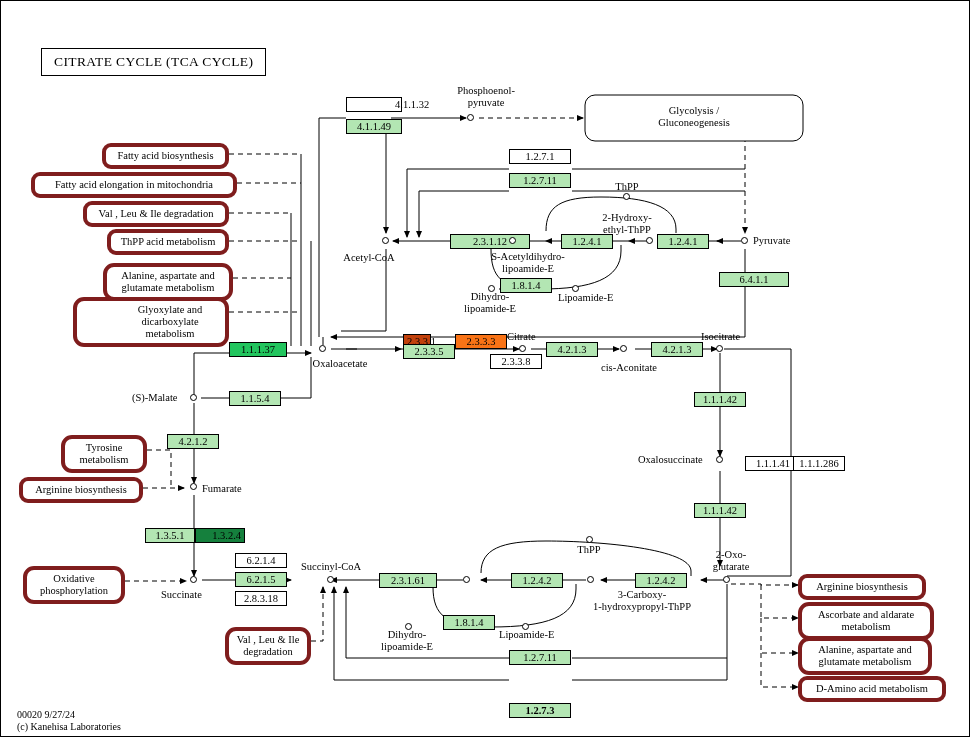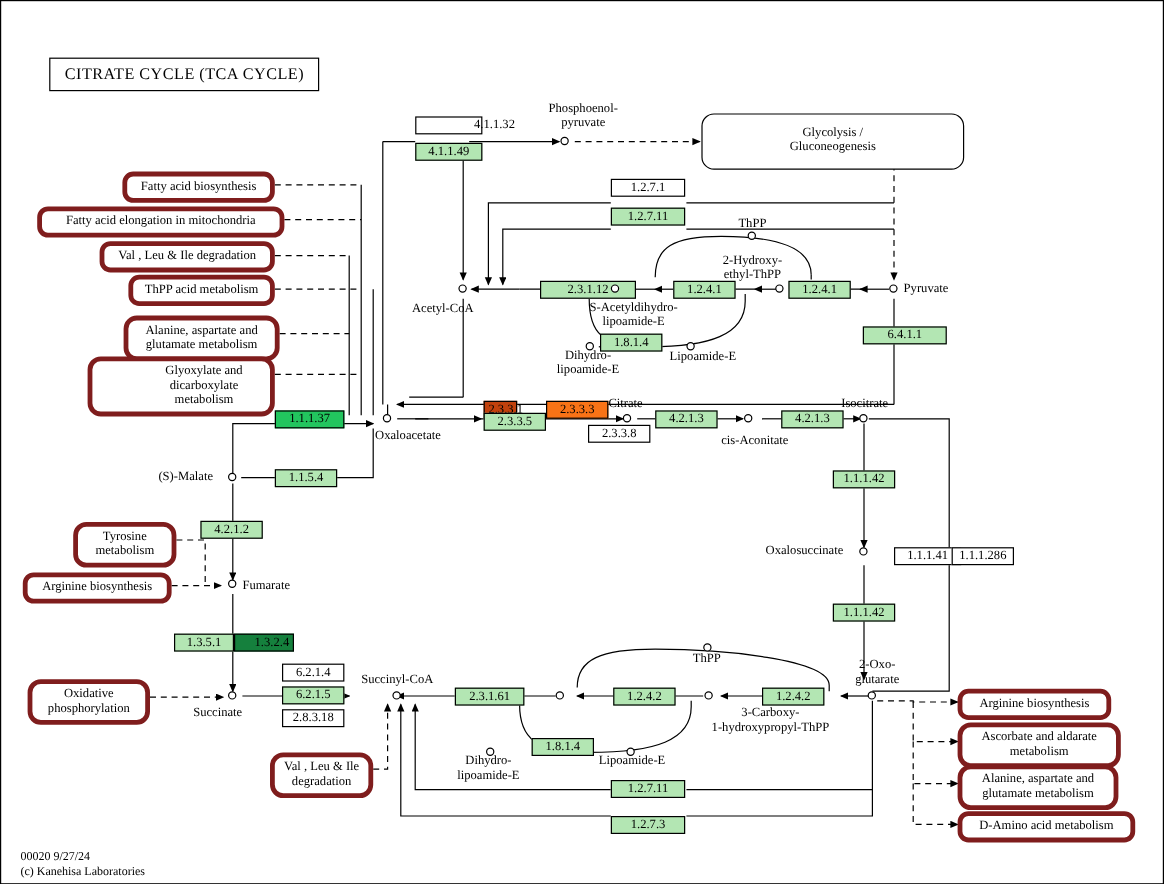--- a/index.html
+++ b/index.html
@@ -187,21 +187,21 @@
   <div class="enz" style="left: 144px; top: 527px; width: 50px; background: rgb(179, 230, 179);">1.3.5.1</div>
   <div class="enz white" style="left: 194px; top: 527px; width: 50px; background: #15803d; text-align: right;">1.3.2.4</div>
   <div class="enz white" style="left: 234px; top: 552px; width: 52px; background: rgb(255, 255, 255);">6.2.1.4</div>
   <div class="enz" style="left: 234px; top: 571px; width: 52px; background: rgb(179, 230, 179);">6.2.1.5</div>
   <div class="enz white" style="left: 234px; top: 590px; width: 52px; background: rgb(255, 255, 255);">2.8.3.18</div>
   <div class="enz" style="left: 378px; top: 572px; width: 58px; background: rgb(179, 230, 179);">2.3.1.61</div>
   <div class="enz" style="left: 510px; top: 572px; width: 52px; background: rgb(179, 230, 179);">1.2.4.2</div>
   <div class="enz" style="left: 634px; top: 572px; width: 52px; background: rgb(179, 230, 179);">1.2.4.2</div>
   <div class="enz" style="left: 442px; top: 614px; width: 52px; background: rgb(179, 230, 179);">1.8.1.4</div>
   <div class="enz" style="left: 508px; top: 649px; width: 62px; background: rgb(179, 230, 179);">1.2.7.11</div>
-  <div class="enz" style="left: 508px; top: 679px; width: 62px; background: rgb(179, 230, 179);">1.2.7.3</div>
+  <div class="enz" style="left: 508px; top: 702px; width: 62px; background: rgb(179, 230, 179); font-weight: bold;">1.2.7.3</div>
 
   <div class="node" style="left:466px;top:113px;"></div>
   <div class="node" style="left:740px;top:236px;"></div>
   <div class="node" style="left:622px;top:192px;"></div>
   <div class="node" style="left:645px;top:236px;"></div>
   <div class="node" style="left:381px;top:236px;"></div>
   <div class="node" style="left:508px;top:236px;"></div>
   <div class="node" style="left:487px;top:284px;"></div>
   <div class="node" style="left:571px;top:284px;"></div>
   <div class="node" style="left:318px;top:344px;"></div>

